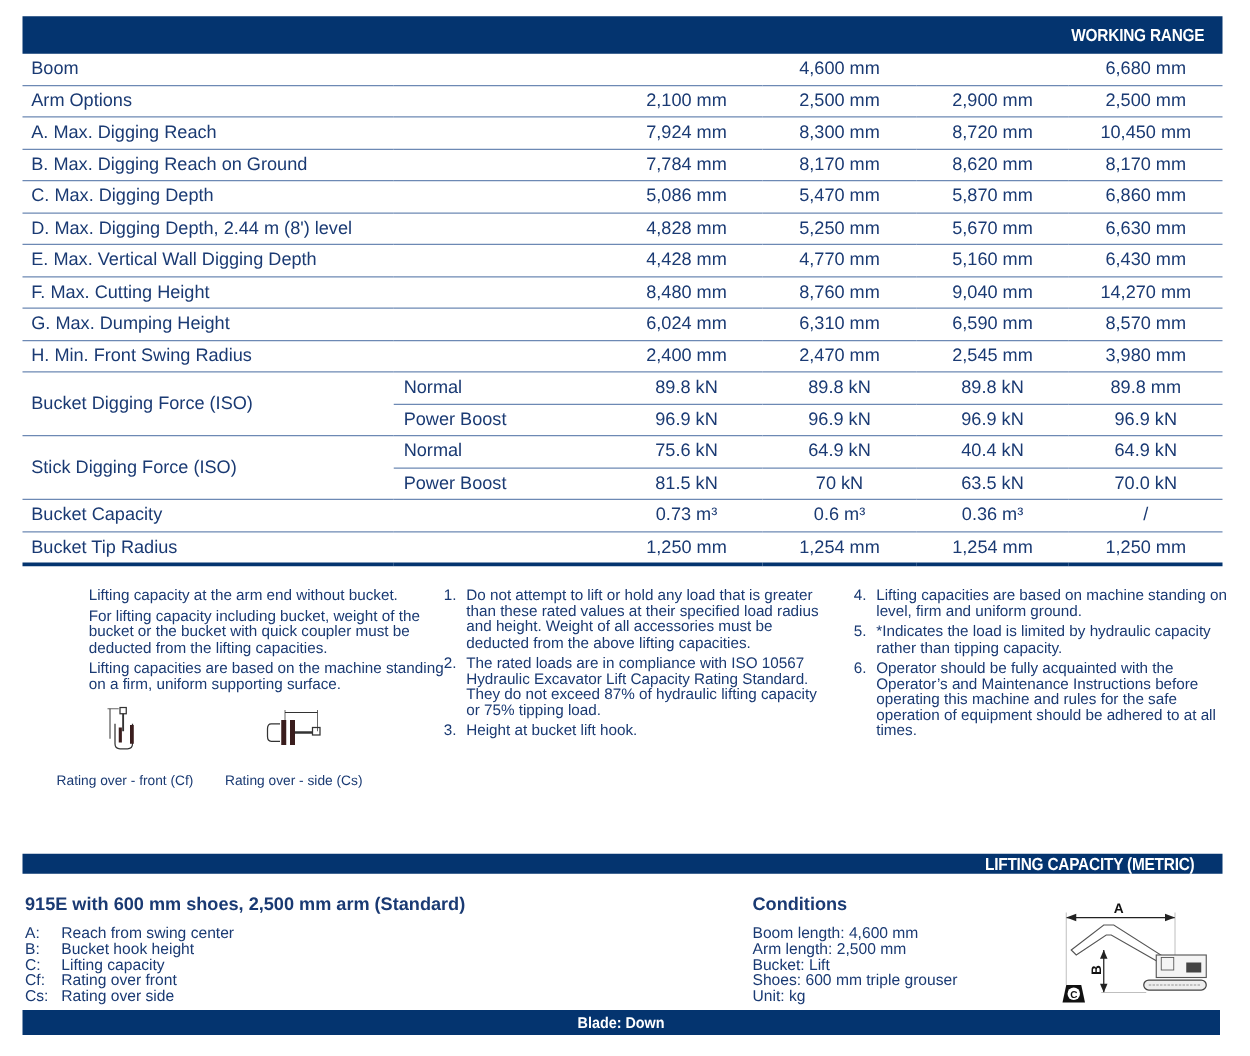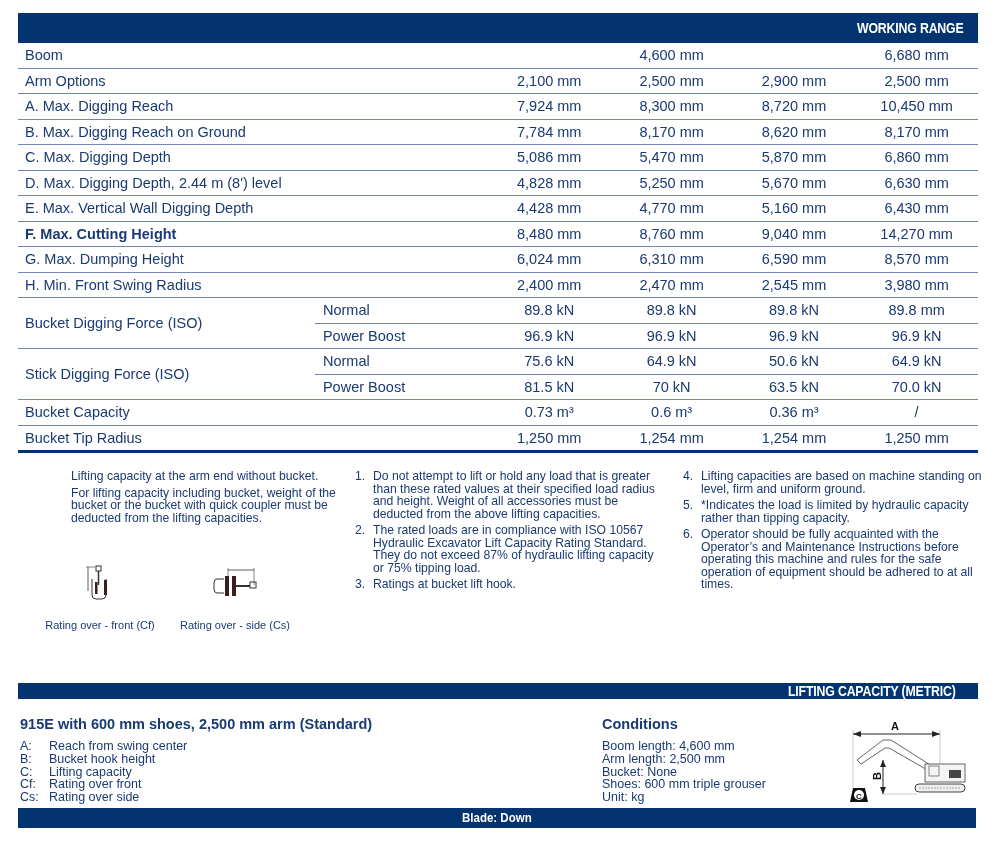--- a/index.html
+++ b/index.html
@@ -93,21 +93,21 @@
         <td class="v">6,630 mm</td>
       </tr>
       <tr>
         <td class="lbl" colspan="2" style="width: 470px;">E. Max. Vertical Wall Digging Depth</td>
         <td class="v">4,428 mm</td>
         <td class="v">4,770 mm</td>
         <td class="v">5,160 mm</td>
         <td class="v">6,430 mm</td>
       </tr>
       <tr>
-        <td class="lbl" colspan="2" style="width: 470px; font-weight: bold;">F. Max. Cutting Height</td>
+        <td class="lbl" colspan="2" style="width: 470px;">F. Max. Cutting Height</td>
         <td class="v">8,480 mm</td>
         <td class="v">8,760 mm</td>
         <td class="v">9,040 mm</td>
         <td class="v">14,270 mm</td>
       </tr>
       <tr>
         <td class="lbl" colspan="2" style="width: 470px;">G. Max. Dumping Height</td>
         <td class="v">6,024 mm</td>
         <td class="v">6,310 mm</td>
         <td class="v">6,590 mm</td>
@@ -133,21 +133,21 @@
         <td class="v">96.9 kN</td>
         <td class="v">96.9 kN</td>
         <td class="v">96.9 kN</td>
         <td class="v">96.9 kN</td>
       </tr>
       <tr>
         <td class="lbl" rowspan="2">Stick Digging Force (ISO)</td>
         <td class="sub">Normal</td>
         <td class="v">75.6 kN</td>
         <td class="v">64.9 kN</td>
-        <td class="v">50.6 kN</td>
+        <td class="v">40.4 kN</td>
         <td class="v">64.9 kN</td>
       </tr>
       <tr>
         <td class="sub">Power Boost</td>
         <td class="v">81.5 kN</td>
         <td class="v">70 kN</td>
         <td class="v">63.5 kN</td>
         <td class="v">70.0 kN</td>
       </tr>
       <tr>
@@ -163,20 +163,21 @@
         <td class="v">1,254 mm</td>
         <td class="v">1,254 mm</td>
         <td class="v">1,250 mm</td>
       </tr>
     </tbody>
 </table>
 
 <div id="notes-left" class="notes">
   <p>Lifting capacity at the arm end without bucket.</p>
   <p>For lifting capacity including bucket, weight of the bucket or the bucket with quick coupler must be deducted from the lifting capacities.</p>
+  <p>Lifting capacities are based on the machine standing on a firm, uniform supporting surface.</p>
 </div>
 
 <div id="rating-front" class="rating">
   <svg width="30" height="36" viewBox="0 0 30 36">
     <rect x="11" y="1" width="5" height="5" fill="none" stroke="#333" stroke-width="1"></rect>
     <line x1="13.5" y1="6" x2="13.5" y2="20" stroke="#333" stroke-width="1.5"></line>
     <path d="M7 14 L7 30 Q7 34 11 34 L17 34 Q21 34 21 30 L21 14" fill="none" stroke="#333" stroke-width="1"></path>
     <rect x="10" y="17" width="2.5" height="12" fill="#3a1d1d"></rect>
     <rect x="19" y="15" width="3" height="15" fill="#3a1d1d"></rect>
     <line x1="3" y1="2" x2="3" y2="26" stroke="#333" stroke-width="0.8"></line>
@@ -204,21 +205,21 @@
     <li>
         <span class="num">1.</span>
         <span>Do not attempt to lift or hold any load that is greater than these rated values at their specified load radius and height. Weight of all accessories must be deducted from the above lifting capacities.</span>
       </li>
     <li>
         <span class="num">2.</span>
         <span>The rated loads are in compliance with ISO 10567 Hydraulic Excavator Lift Capacity Rating Standard. They do not exceed 87% of hydraulic lifting capacity or 75% tipping load.</span>
       </li>
     <li>
         <span class="num">3.</span>
-        <span>Ratings at bucket lift hook.</span>
+        <span>Height at bucket lift hook.</span>
       </li>
   </ol>
 </div>
 
 <div id="notes-right" class="notes">
   <ol>
     <li>
         <span class="num">4.</span>
         <span>Lifting capacities are based on machine standing on level, firm and uniform ground.</span>
       </li>
@@ -259,21 +260,21 @@
   <div class="row">
       <span class="k">Cs:</span>
       <span>Rating over side</span>
     </div>
 </div>
 
 <div id="cond-title">Conditions</div>
 <div id="cond-list">
   <div>Boom length: 4,600 mm</div>
   <div>Arm length: 2,500 mm</div>
-  <div>Bucket: None</div>
+  <div>Bucket: Lift</div>
   <div>Shoes: 600 mm triple grouser</div>
   <div>Unit: kg</div>
 </div>
 
 <svg id="diagram" width="130" height="86" viewBox="0 0 130 86">
 
   <line x1="8" y1="16" x2="95" y2="16" stroke="#222" stroke-width="1"></line>
   <polygon points="8,16 16,13 16,19" fill="#222"></polygon>
   <polygon points="95,16 87,13 87,19" fill="#222"></polygon>
   <line x1="8" y1="12" x2="8" y2="70" stroke="#aaa" stroke-width="0.6"></line>

